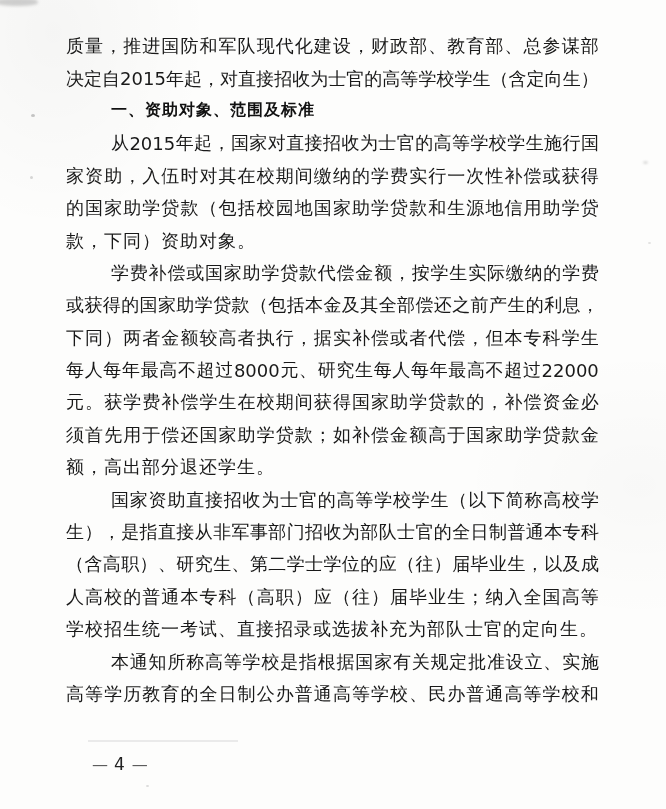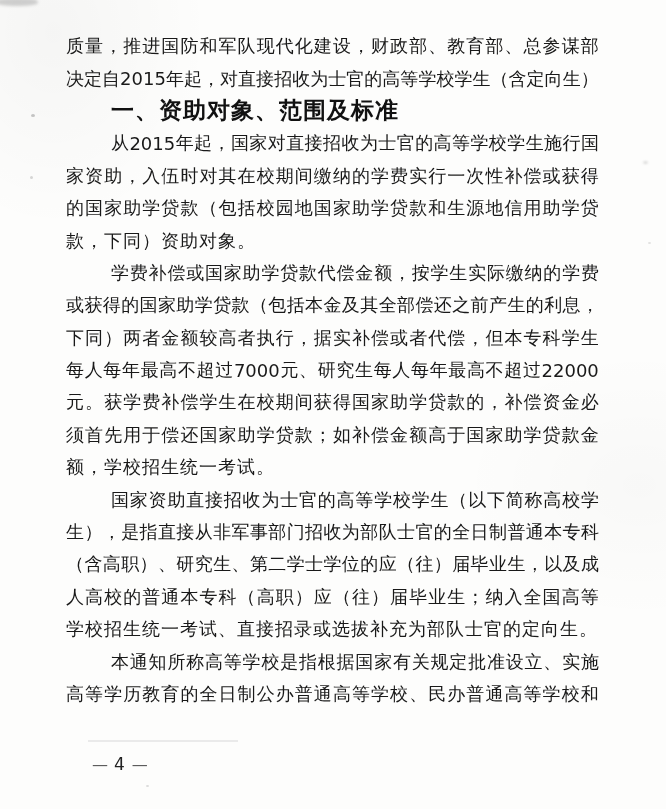--- a/index.html
+++ b/index.html
@@ -33,21 +33,21 @@
   .line {
     height: 32.4px;
     display: flex;
     align-items: center;
     white-space: nowrap;
   }
   .line.justify { justify-content: space-between; }
   .line.indent { padding-left: 45px; }
   .line.heading {
     font-weight: 700;
-    font-size: 23px;
+    font-size: 16px;
     color: #111;
   }
   .plain { letter-spacing: 1px; }
   .footer {
     position: absolute;
     left: 92px;
     top: 754px;
     display: flex;
     align-items: center;
     gap: 7px;
@@ -325,21 +325,21 @@
       <div class="line justify">
         <span>每</span>
         <span>人</span>
         <span>每</span>
         <span>年</span>
         <span>最</span>
         <span>高</span>
         <span>不</span>
         <span>超</span>
         <span>过</span>
-        <span>7000</span>
+        <span>8000</span>
         <span>元</span>
         <span>、</span>
         <span>研</span>
         <span>究</span>
         <span>生</span>
         <span>每</span>
         <span>人</span>
         <span>每</span>
         <span>年</span>
         <span>最</span>
@@ -403,21 +403,21 @@
         <span>于</span>
         <span>国</span>
         <span>家</span>
         <span>助</span>
         <span>学</span>
         <span>贷</span>
         <span>款</span>
         <span>金</span>
       </div>
       <div class="line">
-        <span class="plain">额，学校招生统一考试。</span>
+        <span class="plain">额，高出部分退还学生。</span>
       </div>
       <div class="line indent justify">
         <span>国</span>
         <span>家</span>
         <span>资</span>
         <span>助</span>
         <span>直</span>
         <span>接</span>
         <span>招</span>
         <span>收</span>

